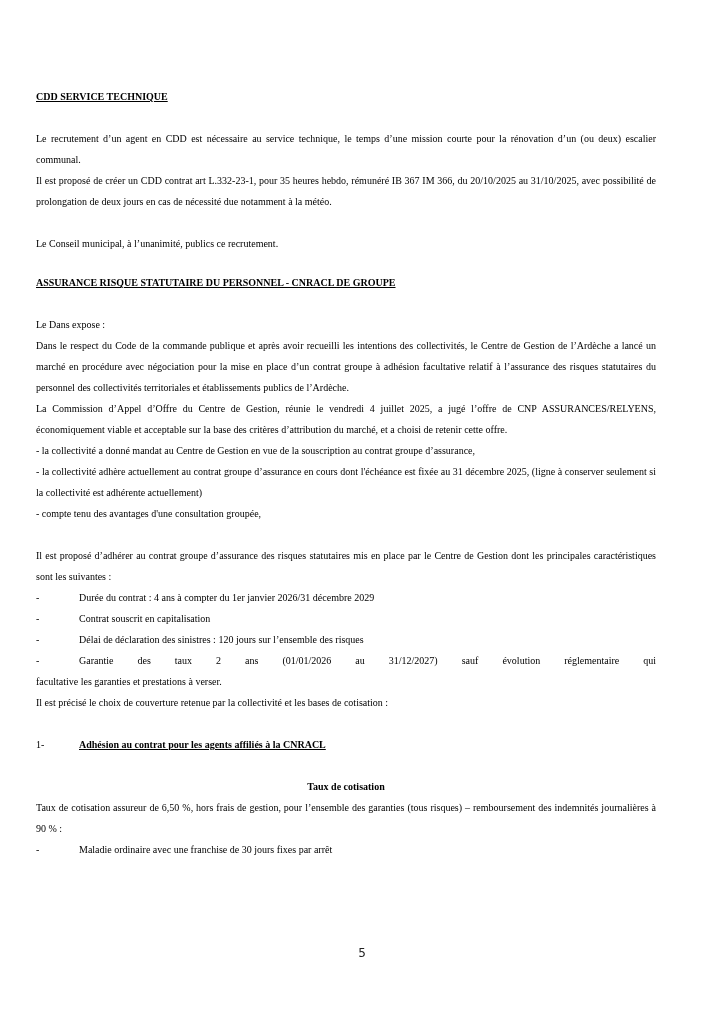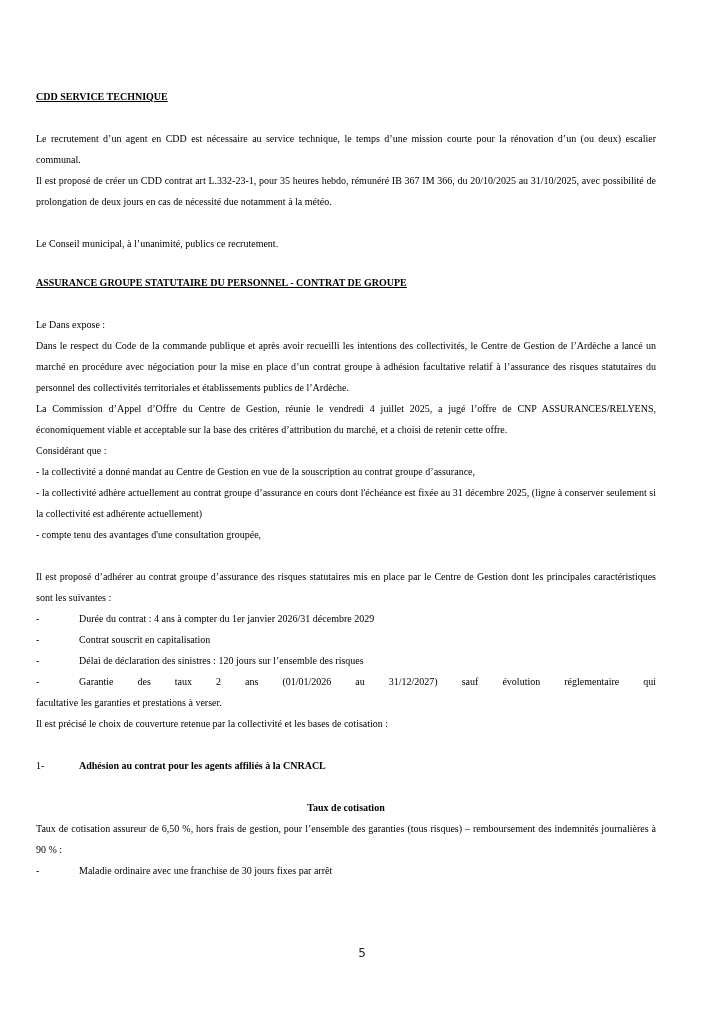--- a/index.html
+++ b/index.html
@@ -12,44 +12,43 @@
   .h { font-weight: bold; text-decoration: underline; margin: 0; }
   p { margin: 0; }
   .j { text-align: justify; text-align-last: left; }
   .gap { height: 21px; }
   .gap-s { height: 18px; }
   .dash { display: flex; }
   .dash .d { width: 43px; flex: none; }
   .dash .t { flex: 1; }
   .num { display: flex; }
   .num .n { width: 43px; flex: none; }
-  .num .t { font-weight: bold; }
+  .num .t { font-weight: bold; text-decoration: underline; }
   .sub { font-weight: bold; text-align: center; }
   .pageno {
     position: absolute; left: 0; width: 724px; top: 946px; text-align: center;
     font-family: "DejaVu Sans", sans-serif; font-size: 12px; color: #222;
   }
 </style>
 </head>
 <body>
 
 <div class="page">
   <p class="h">CDD SERVICE TECHNIQUE</p>
   <div class="gap"></div>
   <p class="j">Le recrutement d’un agent en CDD est nécessaire au service technique, le temps d’une mission courte pour la rénovation d’un (ou deux) escalier communal.</p>
   <p class="j">Il est proposé de créer un CDD contrat art L.332-23-1, pour 35 heures hebdo, rémunéré IB 367 IM 366, du 20/10/2025 au 31/10/2025, avec possibilité de prolongation de deux jours en cas de nécessité due notamment à la météo.</p>
   <div class="gap"></div>
   <p>Le Conseil municipal, à l’unanimité, publics ce recrutement.</p>
   <div class="gap-s"></div>
-  <p class="h">ASSURANCE GROUPE STATUTAIRE DU PERSONNEL - CONTRAT DE GROUPE</p>
+  <p class="h">ASSURANCE RISQUE STATUTAIRE DU PERSONNEL - CNRACL DE GROUPE</p>
   <div class="gap"></div>
   <p>Le Dans expose :</p>
   <p class="j">Dans le respect du Code de la commande publique et après avoir recueilli les intentions des collectivités, le Centre de Gestion de l’Ardèche a lancé un marché en procédure avec négociation pour la mise en place d’un contrat groupe à adhésion facultative relatif à l’assurance des risques statutaires du personnel des collectivités territoriales et établissements publics de l’Ardèche.</p>
   <p class="j">La Commission d’Appel d’Offre du Centre de Gestion, réunie le vendredi 4 juillet 2025, a jugé l’offre de CNP ASSURANCES/RELYENS, économiquement viable et acceptable sur la base des critères d’attribution du marché, et a choisi de retenir cette offre.</p>
-  <p>Considérant que :</p>
   <p class="j">- la collectivité a donné mandat au Centre de Gestion en vue de la souscription au contrat groupe d’assurance,</p>
   <p class="j">- la collectivité adhère actuellement au contrat groupe d’assurance en cours dont l'échéance est fixée au 31 décembre 2025, (ligne à conserver seulement si la collectivité est adhérente actuellement)</p>
   <p>- compte tenu des avantages d'une consultation groupée,</p>
   <div class="gap"></div>
   <p class="j">Il est proposé d’adhérer au contrat groupe d’assurance des risques statutaires mis en place par le Centre de Gestion dont les principales caractéristiques sont les suivantes :</p>
   <div class="dash">
     <span class="d">-</span>
     <span class="t">Durée du contrat : 4 ans à compter du 1er janvier 2026/31 décembre 2029</span>
   </div>
   <div class="dash">

